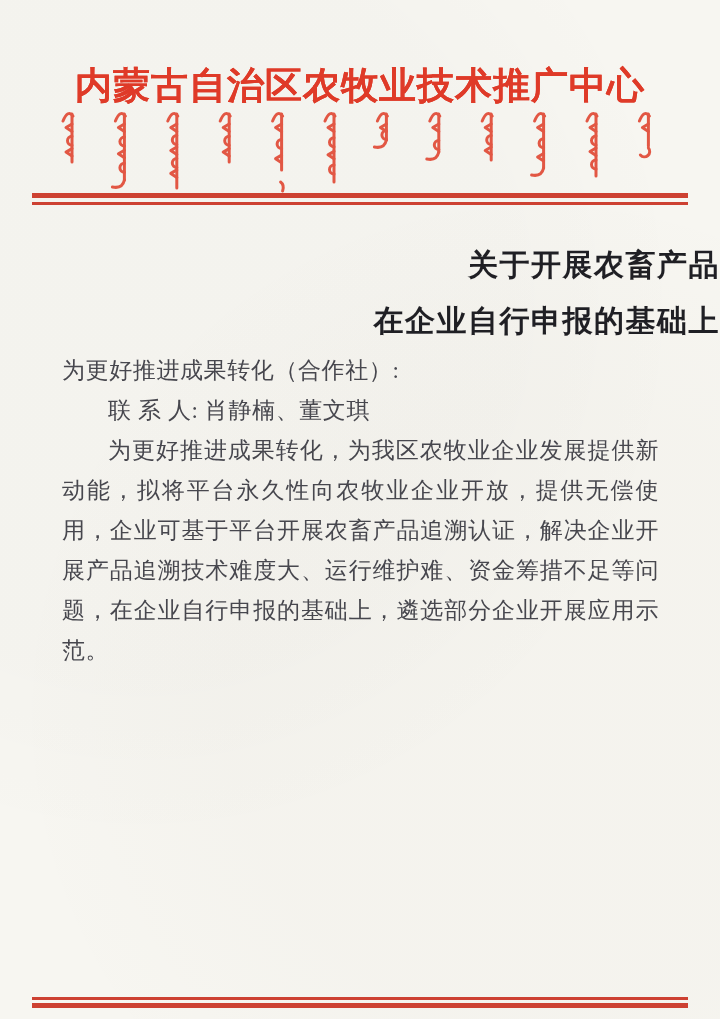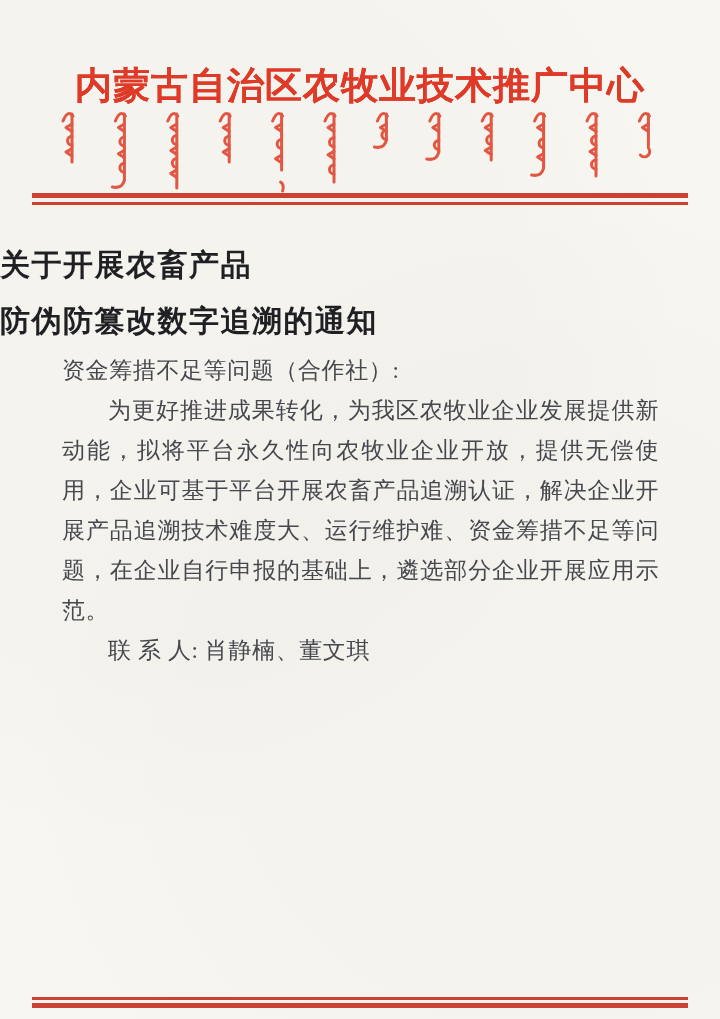--- a/index.html
+++ b/index.html
@@ -39,21 +39,21 @@
   .rule{position:absolute;left:32px;right:32px;}
   .rule .bar{width:100%;background:var(--rule_red);}
   .rule-top{top:193px;}
   .rule-top .bar.thick{height:5px;margin-bottom:4px;}
   .rule-top .bar.thin{height:2.5px;}
   .rule-bottom{top:997px;}
   .rule-bottom .bar.thin{height:2.5px;margin-bottom:3.5px;}
   .rule-bottom .bar.thick{height:5px;}
   .doc-title{
     position:absolute;top:237px;left:0;width:100%;
-    text-align:left;
+    text-align:right;
     font-size:30px;line-height:56px;font-weight:700;
     color:var(--title_ink);
     letter-spacing:1.5px;
   }
   .body-text{
     position:absolute;top:351px;left:62px;width:597px;
     font-size:23px;line-height:40px;
     letter-spacing:0.6px;
     color:var(--body_ink);
     text-align:justify;
@@ -140,27 +140,27 @@
       </svg>
   </div>
 
   <div class="rule rule-top">
     <div class="bar thick"></div>
     <div class="bar thin"></div>
   </div>
 
   <h2 class="doc-title">
     <span>关于开展农畜产品</span><br>
-    <span>防伪防篡改数字追溯的通知</span>
+    <span>在企业自行申报的基础上</span>
   </h2>
 
   <div class="body-text">
-    <p>资金筹措不足等问题（合作社）:</p>
+    <p>为更好推进成果转化（合作社）:</p>
+    <p class="indent">联 系 人: 肖静楠、董文琪</p>
     <p class="indent">为更好推进成果转化，为我区农牧业企业发展提供新动能，拟将平台永久性向农牧业企业开放，提供无偿使用，企业可基于平台开展农畜产品追溯认证，解决企业开展产品追溯技术难度大、运行维护难、资金筹措不足等问题，在企业自行申报的基础上，遴选部分企业开展应用示范。</p>
-    <p class="indent">联 系 人: 肖静楠、董文琪</p>
   </div>
 
   <div class="rule rule-bottom">
     <div class="bar thin"></div>
     <div class="bar thick"></div>
   </div>
 
 </div>
 
 </body></html>

